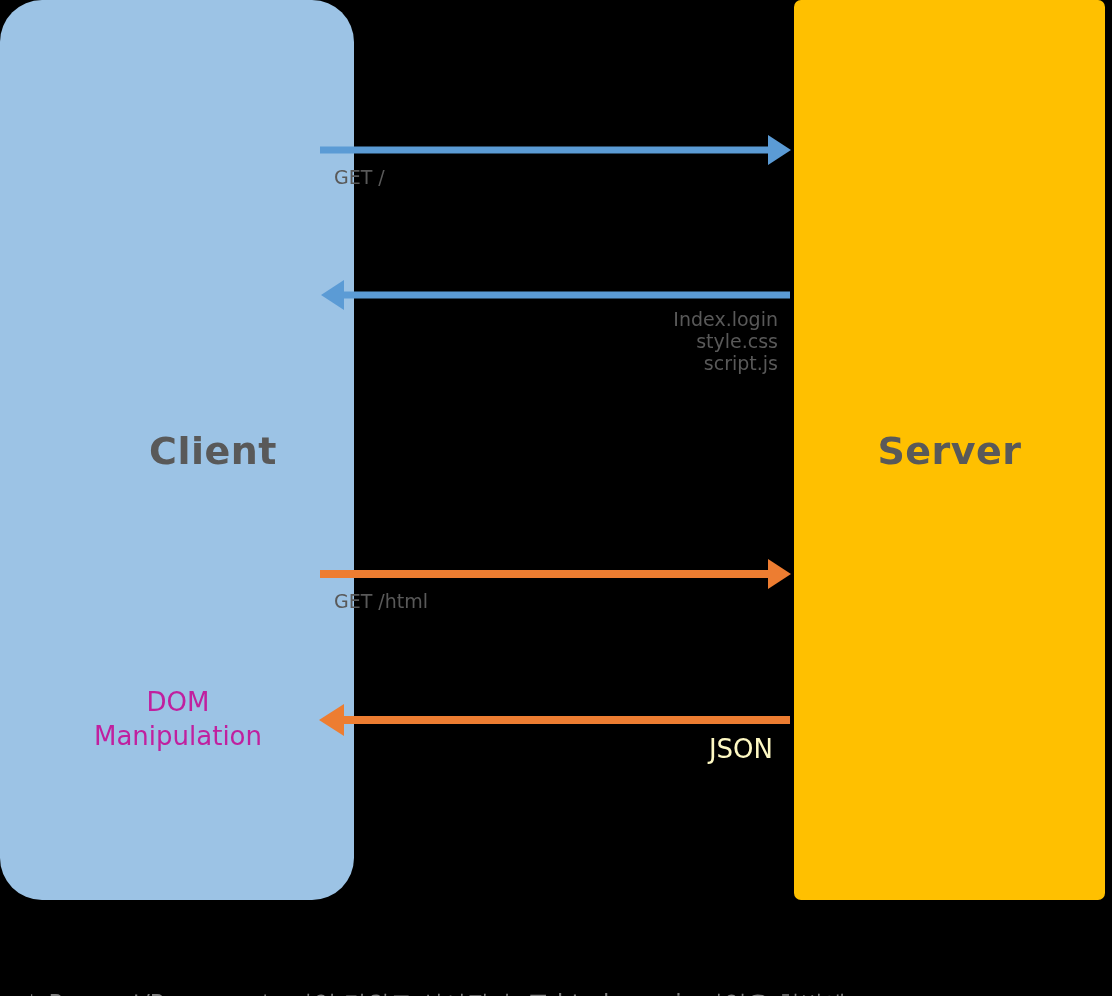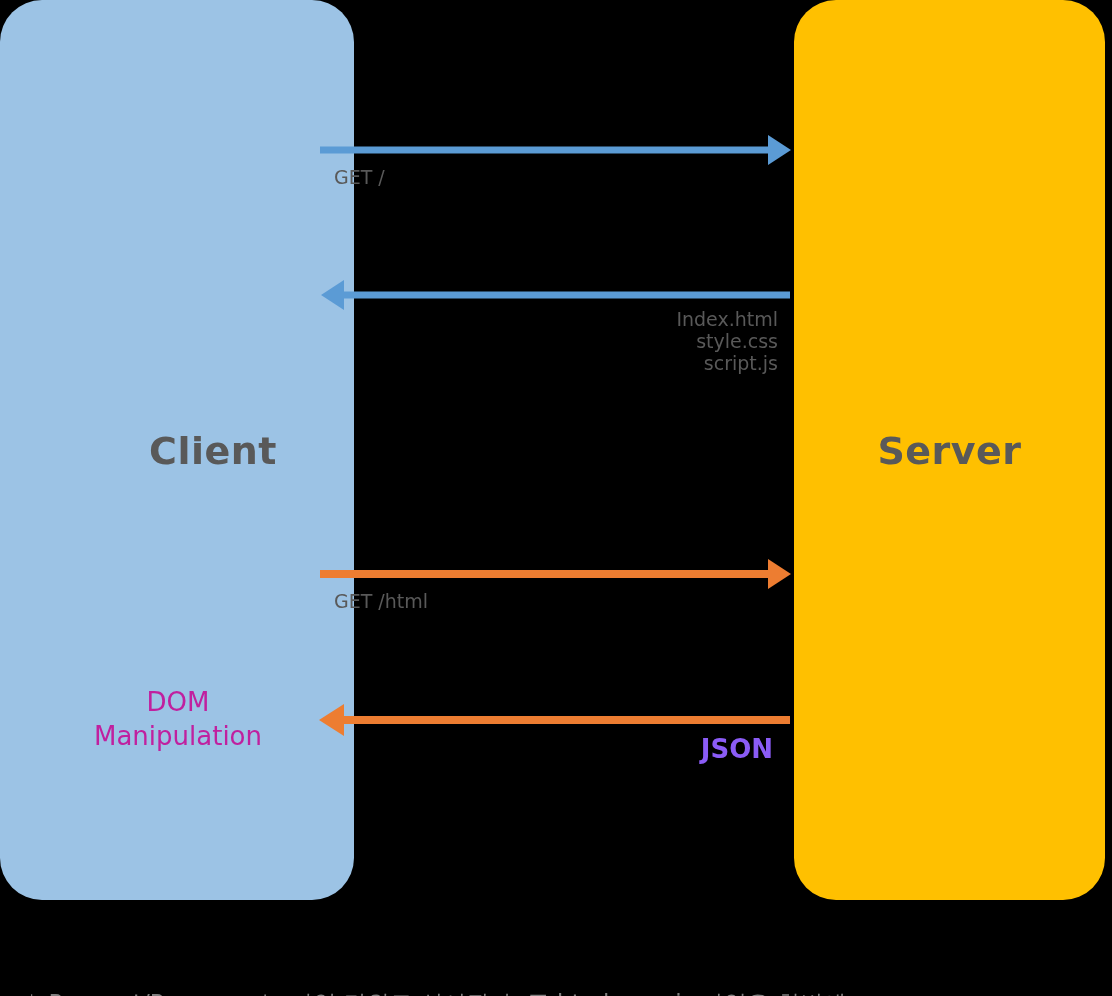--- a/index.html
+++ b/index.html
@@ -32,20 +32,21 @@
     height: 900px;
     background: #9CC3E5;
     padding-left: 36px;
   }
   #server-panel {
     left: 794px;
     top: 0px;
     width: 311px;
     height: 900px;
     background: #FFC000;
+    border-radius: 7px;
   }
   .panel-title {
     position: absolute;
     width: 100%;
     text-align: center;
     font-size: 38px;
     font-weight: bold;
     color: #595959;
     letter-spacing: 0.5px;
   }
@@ -93,23 +94,23 @@
     text-align: center;
     width: 250px;
     color: #C0209F;
     font-size: 26px;
     font-weight: normal;
     line-height: 1.32;
   }
   #label-json {
     right: 339px;
     top: 734px;
-    color: #8b5cf6;
+    color: #fef9c3;
     font-size: 26px;
-    font-weight: bold;
+    font-weight: normal;
     text-align: left;
   }
 
   
   #footnote {
     position: absolute;
     left: 22px;
     top: 922px;
     width: 1080px;
     color: #7F7F7F;
@@ -152,21 +153,21 @@
     </g>
 
     <g>
       <line x1="790" y1="720" x2="340" y2="720" stroke="#ED7D31" stroke-width="8"></line>
       <polygon points="344,704 319,720 344,736" fill="#ED7D31"></polygon>
     </g>
   </svg>
 
   <div class="lbl lbl-gray" id="label-get-root">GET /</div>
 
-  <div class="lbl lbl-gray" id="label-files">Index.html
+  <div class="lbl lbl-gray" id="label-files">Index.login
 style.css
 script.js</div>
 
   <div class="lbl lbl-gray" id="label-get-login">GET /html</div>
 
   <div class="lbl" id="label-dom">DOM
 Manipulation</div>
 
   <div class="lbl" id="label-json">JSON</div>
 

